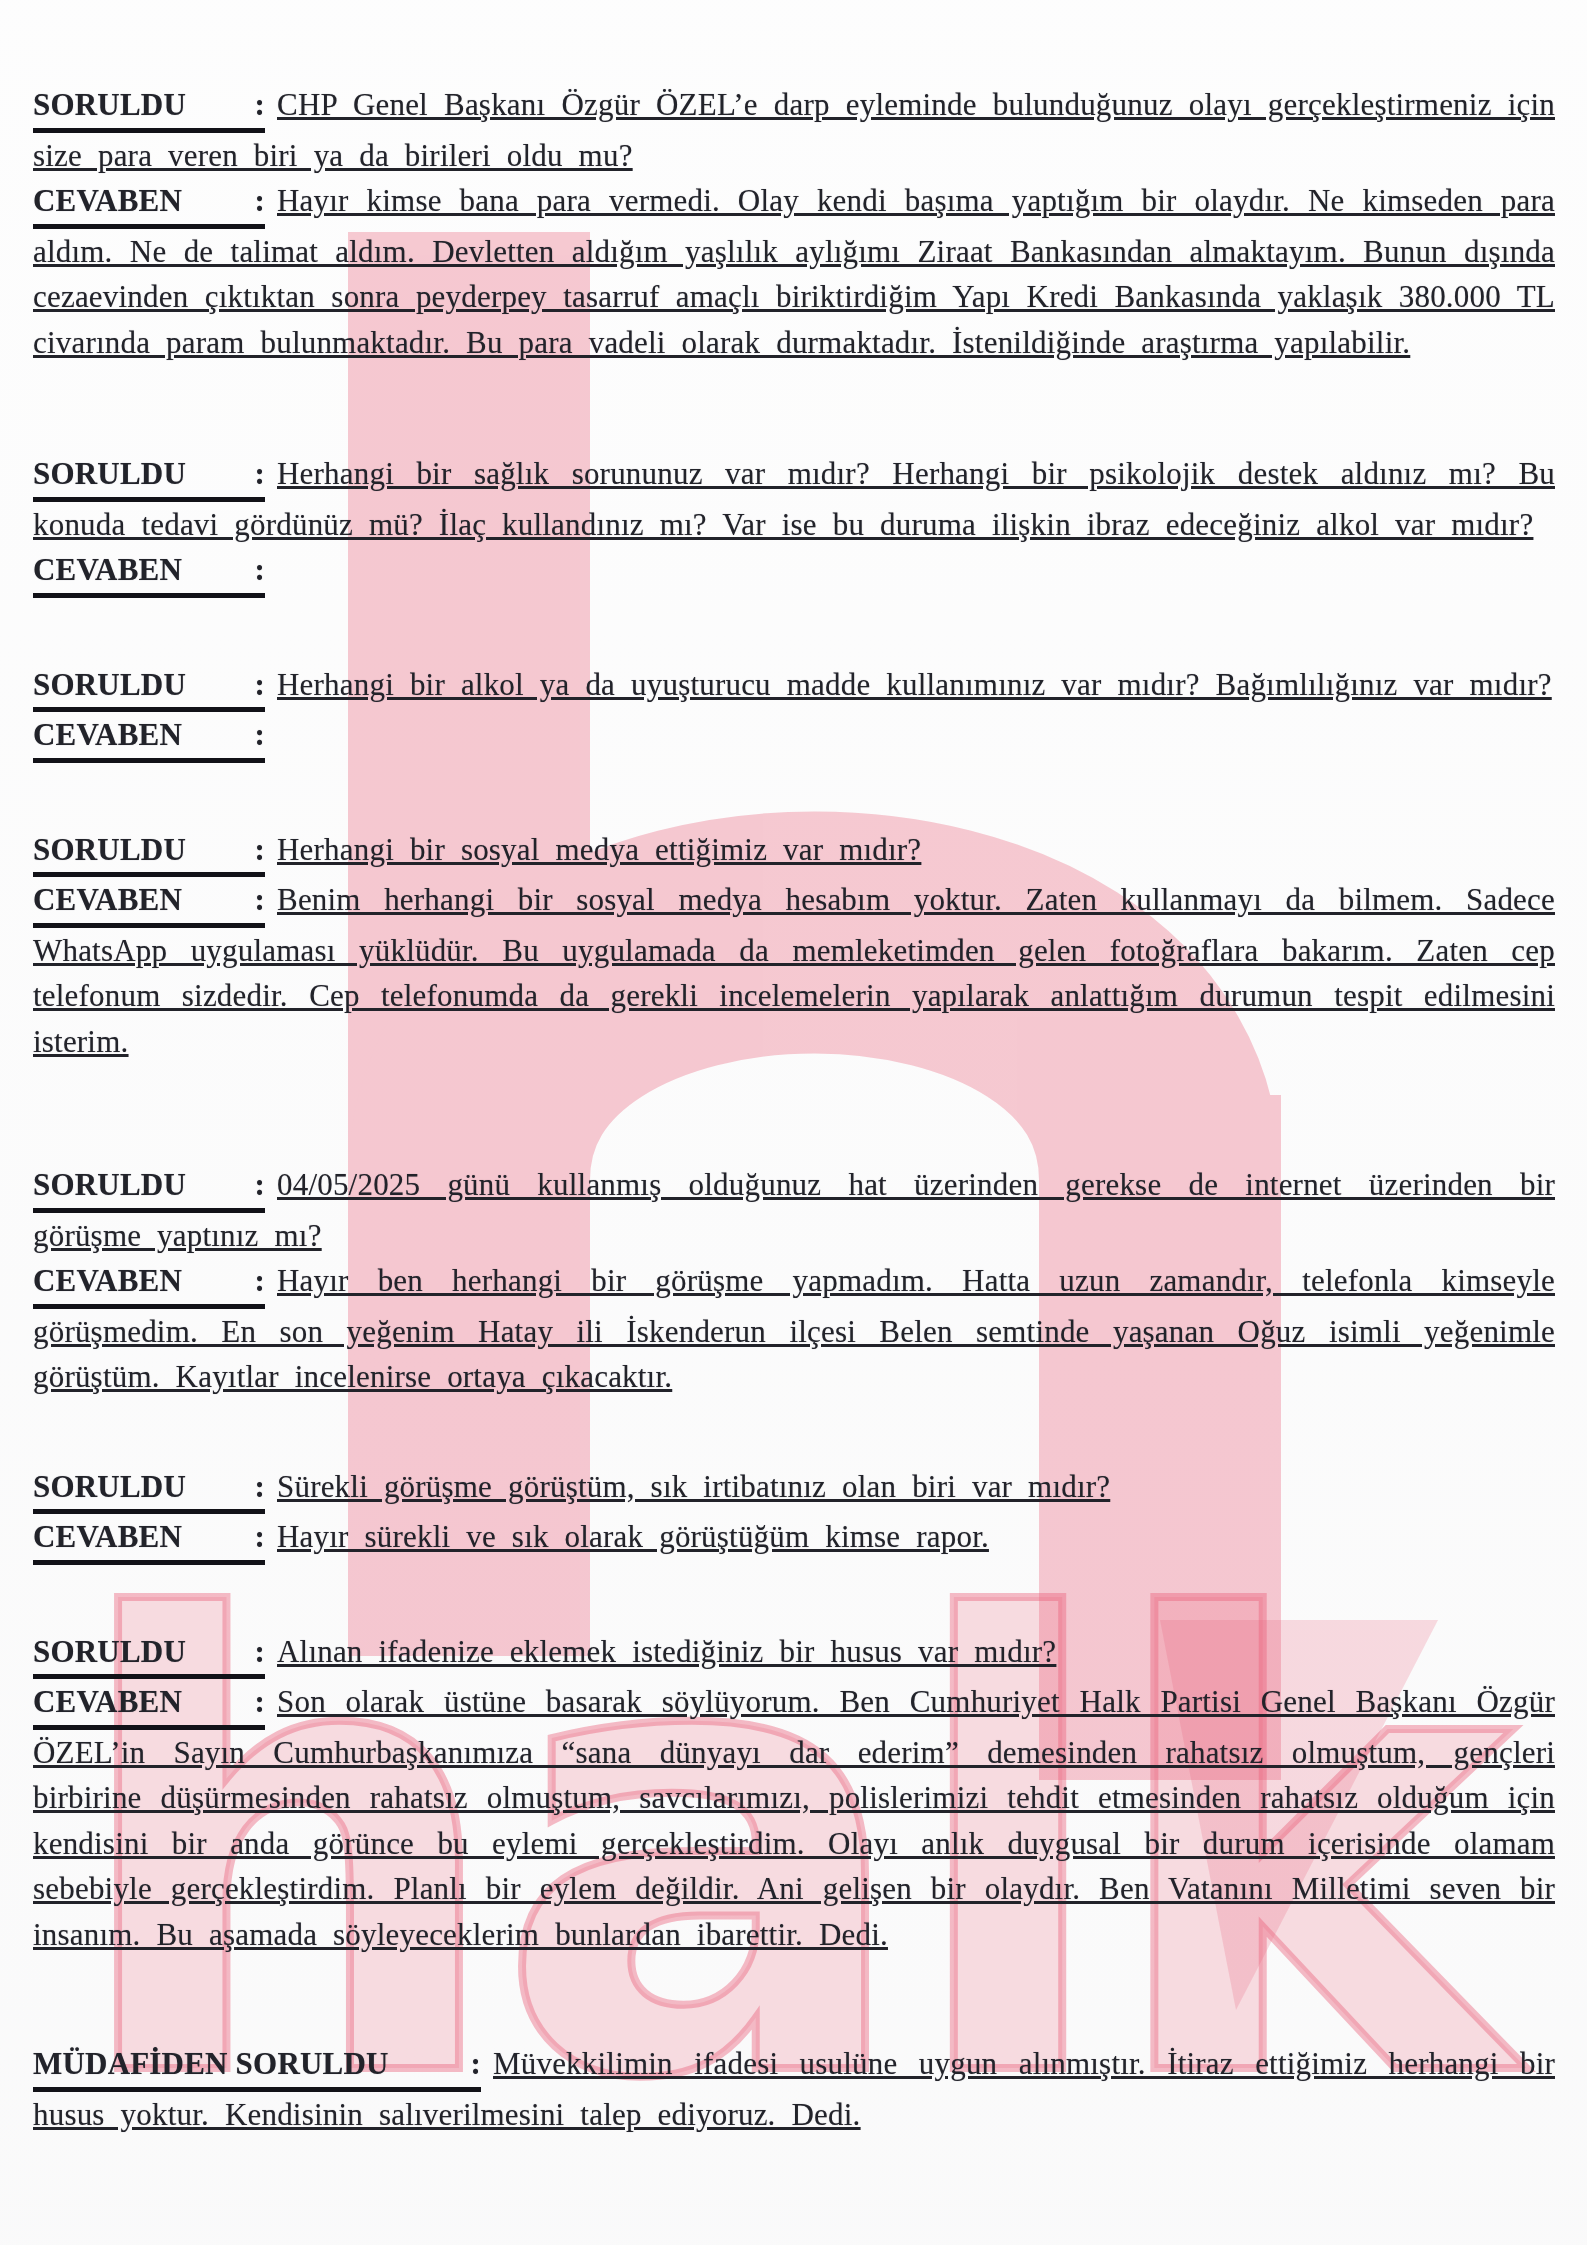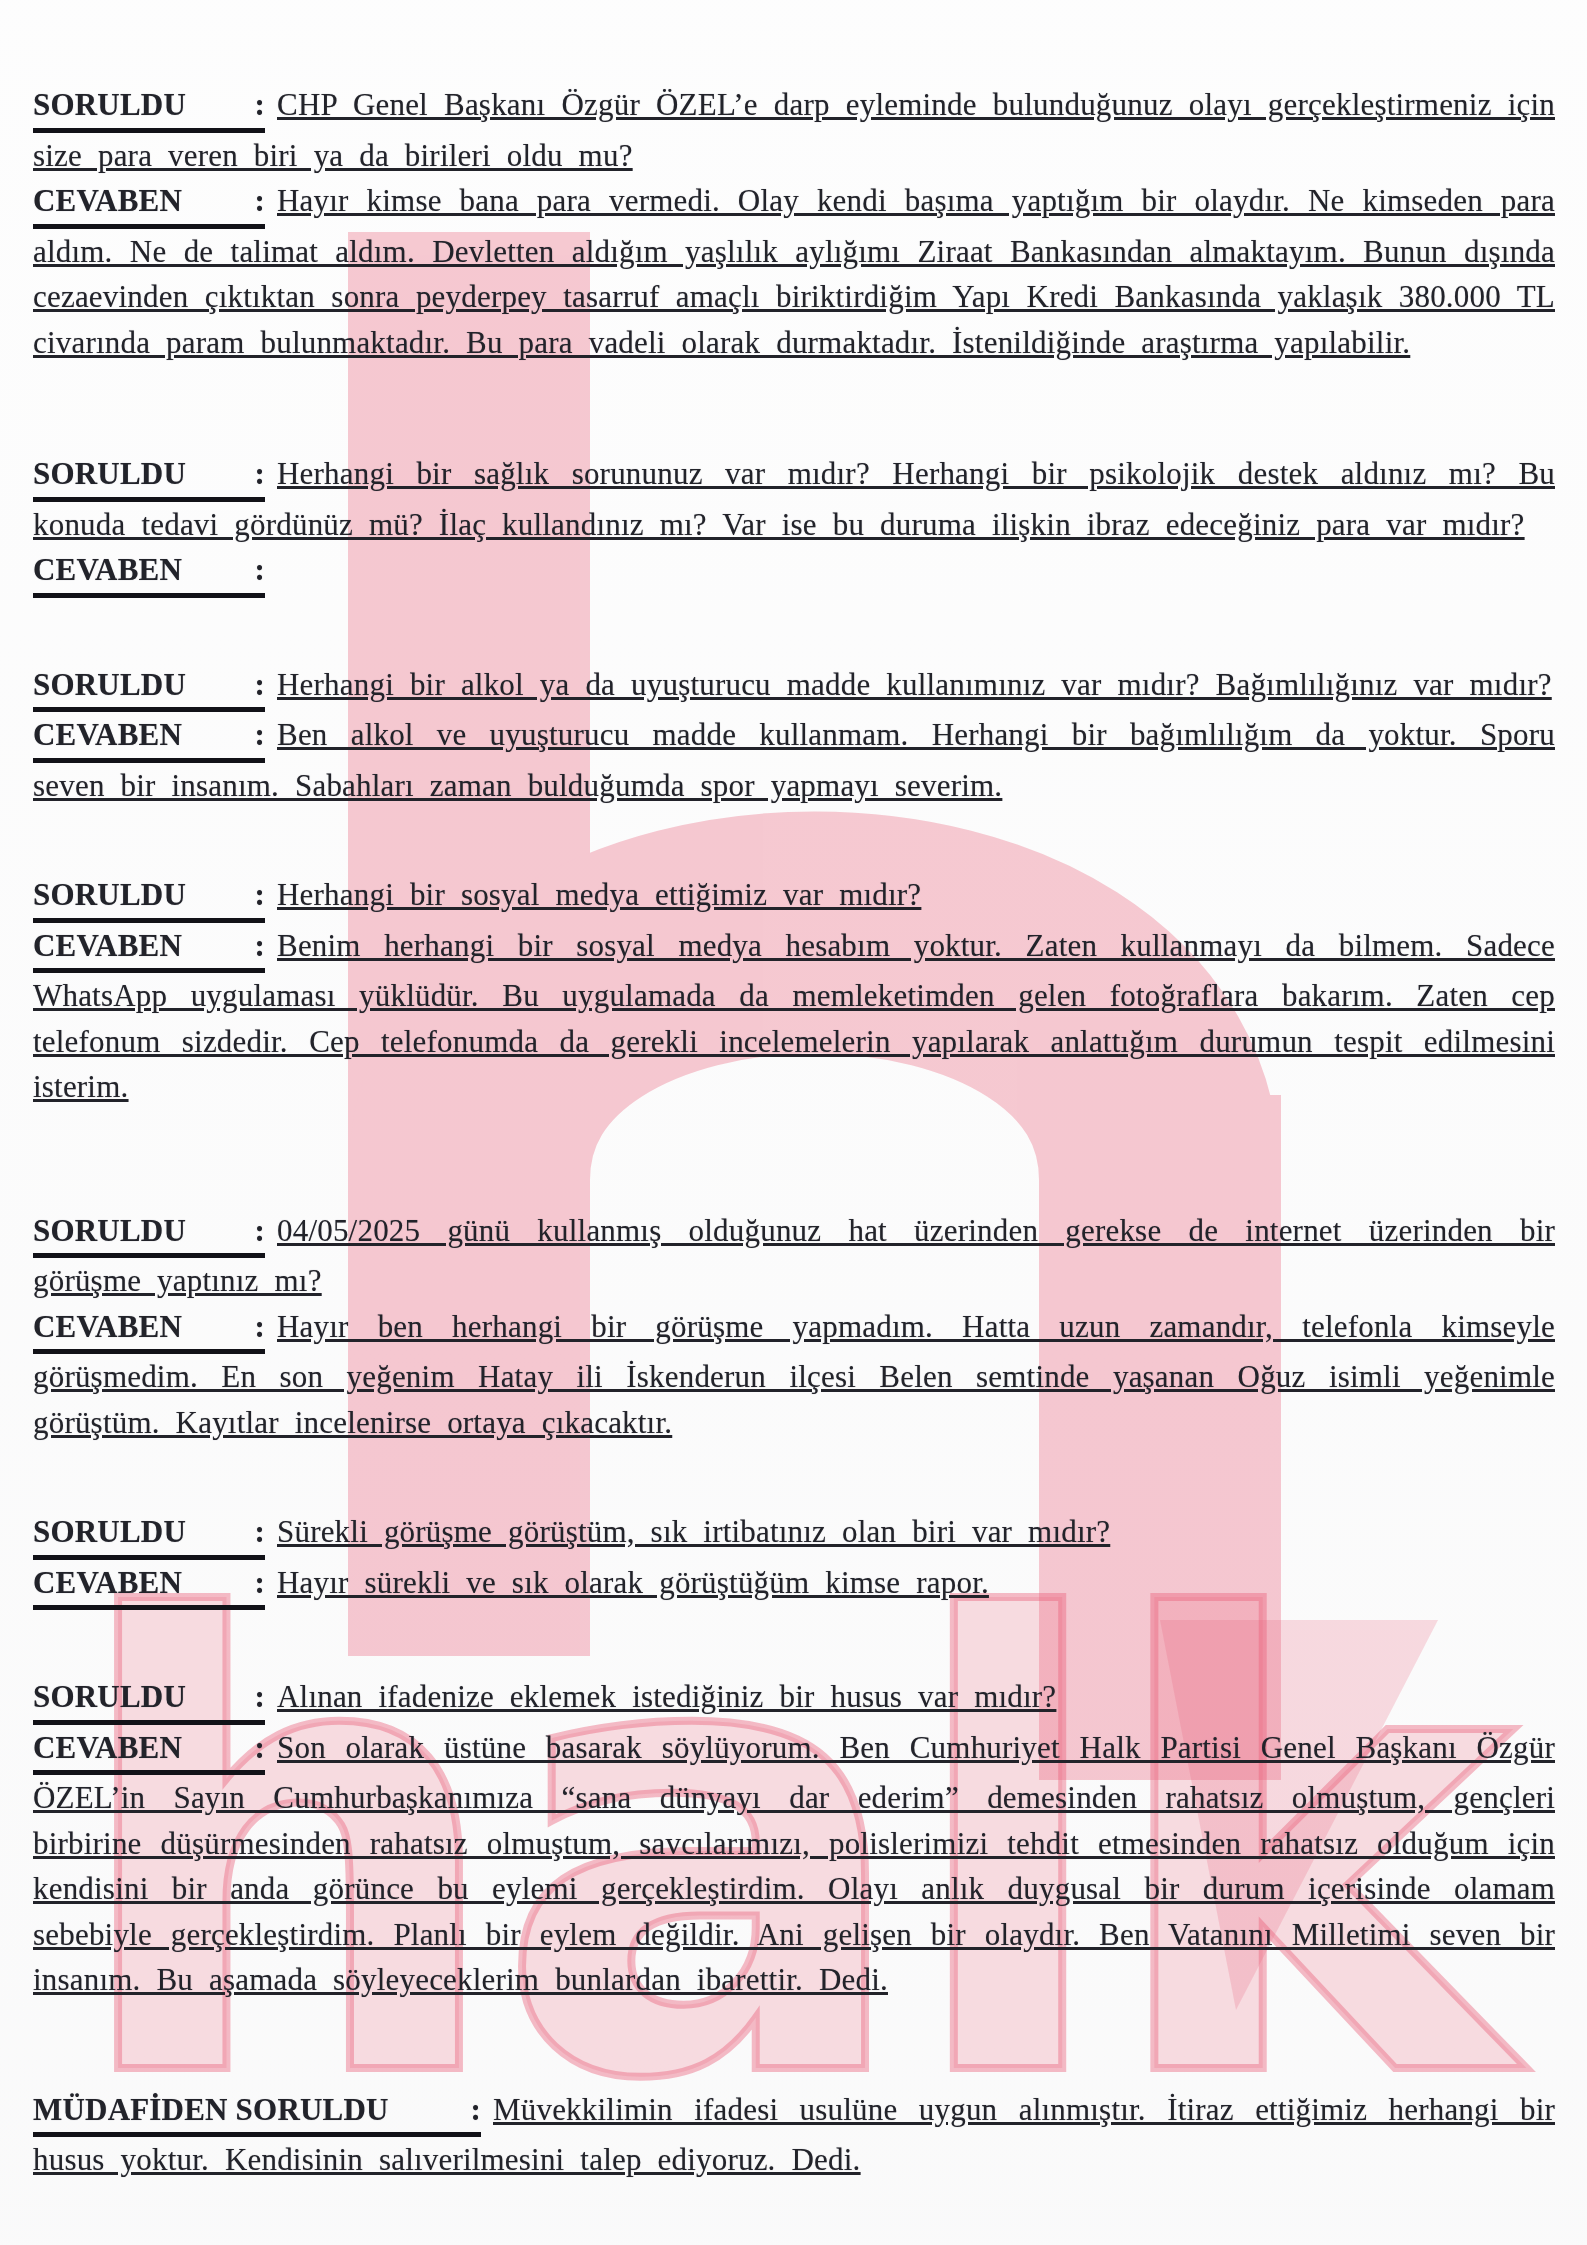--- a/index.html
+++ b/index.html
@@ -81,36 +81,36 @@
       <p class="para"><span class="label">
             <span>CEVABEN</span>
             <span class="label-colon">:</span>
           </span><span class="body-text">Hayır kimse bana para vermedi. Olay kendi başıma yaptığım bir olaydır. Ne kimseden para aldım. Ne de talimat aldım. Devletten aldığım yaşlılık aylığımı Ziraat Bankasından almaktayım. Bunun dışında cezaevinden çıktıktan sonra peyderpey tasarruf amaçlı biriktirdiğim Yapı Kredi Bankasında yaklaşık 380.000 TL civarında param bulunmaktadır. Bu para vadeli olarak durmaktadır. İstenildiğinde araştırma yapılabilir.</span></p>
     </section>
 
     <section class="qa-block">
       <p class="para"><span class="label">
             <span>SORULDU</span>
             <span class="label-colon">:</span>
-          </span><span class="body-text">Herhangi bir sağlık sorununuz var mıdır? Herhangi bir psikolojik destek aldınız mı? Bu konuda tedavi gördünüz mü? İlaç kullandınız mı? Var ise bu duruma ilişkin ibraz edeceğiniz para var mıdır?</span></p>
+          </span><span class="body-text">Herhangi bir sağlık sorununuz var mıdır? Herhangi bir psikolojik destek aldınız mı? Bu konuda tedavi gördünüz mü? İlaç kullandınız mı? Var ise bu duruma ilişkin ibraz edeceğiniz alkol var mıdır?</span></p>
       <p class="para"><span class="label">
             <span>CEVABEN</span>
             <span class="label-colon">:</span>
           </span></p>
     </section>
 
     <section class="qa-block">
       <p class="para"><span class="label">
             <span>SORULDU</span>
             <span class="label-colon">:</span>
           </span><span class="body-text">Herhangi bir alkol ya da uyuşturucu madde kullanımınız var mıdır? Bağımlılığınız var mıdır?</span></p>
       <p class="para"><span class="label">
             <span>CEVABEN</span>
             <span class="label-colon">:</span>
-          </span><span class="body-text">Ben alkol ve uyuşturucu madde kullanmam. Herhangi bir bağımlılığım da yoktur. Sporu seven bir insanım. Sabahları zaman bulduğumda spor yapmayı severim.</span></p>
+          </span></p>
     </section>
 
     <section class="qa-block mb-4">
       <p class="para"><span class="label">
             <span>SORULDU</span>
             <span class="label-colon">:</span>
           </span><span class="body-text">Herhangi bir sosyal medya ettiğimiz var mıdır?</span></p>
       <p class="para"><span class="label">
             <span>CEVABEN</span>
             <span class="label-colon">:</span>

